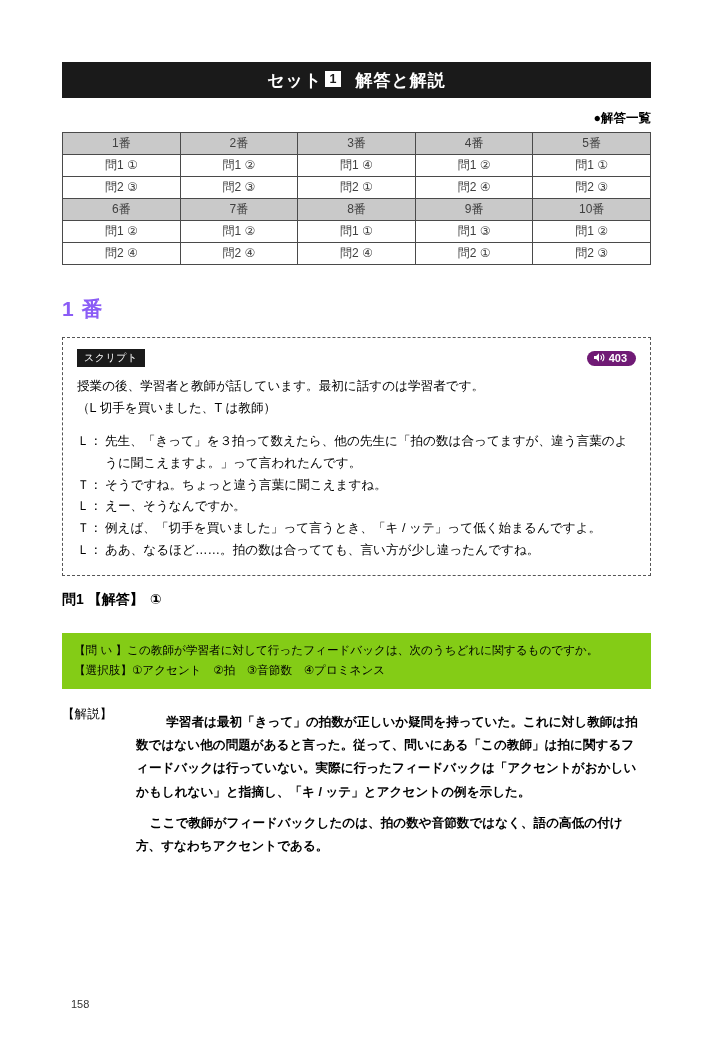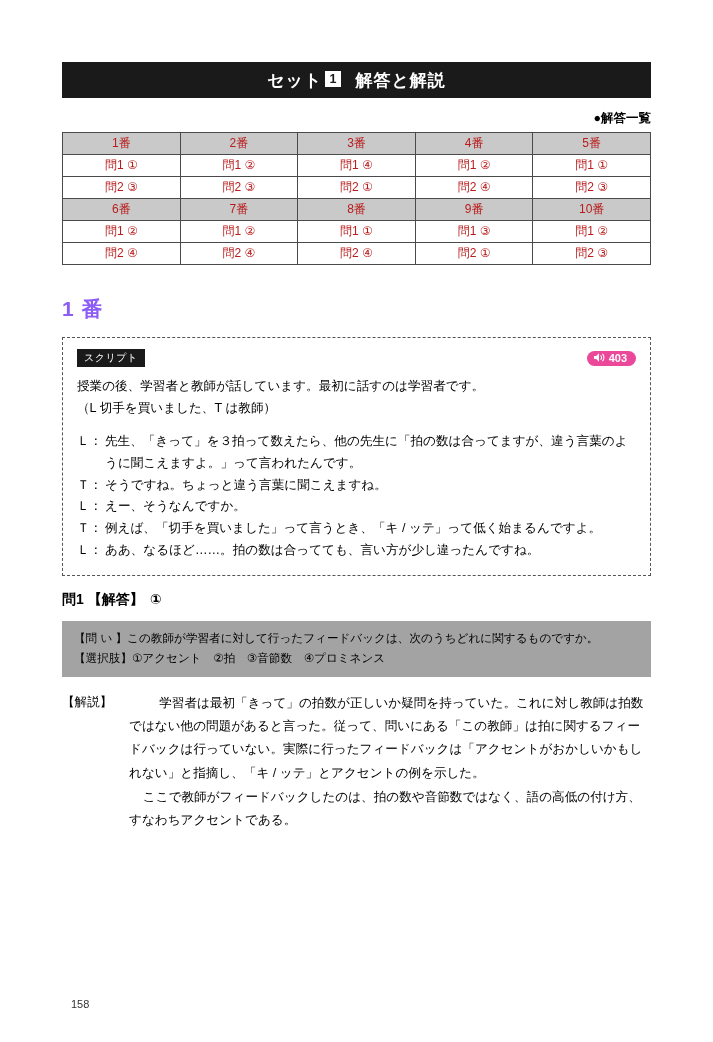--- a/index.html
+++ b/index.html
@@ -68,21 +68,21 @@
     border-collapse: collapse;
     width: 100%;
     table-layout: fixed;
   }
   table.answers td {
     border: 1px solid #4a4a4a;
     text-align: center;
     font-size: 12px;
     height: 21px;
     padding: 0;
-    color: #b91c1c;
+    color: #404040;
   }
   table.answers td.head {
     background: #c9c9c9;
     font-weight: normal;
   }
 
   
   h1.qnum {
     font-size: 21px;
     font-weight: bold;
@@ -105,21 +105,21 @@
   }
   .script-tag {
     background: #1a1a1a;
     color: #fff;
     font-size: 10px;
     font-weight: normal;
     padding: 2px 7px;
     letter-spacing: 0.5px;
   }
   .audio-badge {
-    background: #ec4899;
+    background: #701a75;
     color: #fff;
     font-size: 11px;
     font-weight: bold;
     border-radius: 9px;
     padding: 1px 9px 2px 6px;
     display: inline-flex;
     align-items: center;
     gap: 3px;
   }
   .audio-badge svg { display: block; }
@@ -150,22 +150,22 @@
   .qhead {
     margin-top: 15px;
     font-size: 14px;
     font-weight: bold;
     color: #000;
   }
   .qhead .ans { margin-left: 6px; }
 
   
   .qbox {
-    margin-top: 12px;
-    background: #a3a3a3;
+    margin-top: 24px;
+    background: #84cc16;
     padding: 8px 12px 9px 12px;
     font-size: 11.6px;
     line-height: 1.62;
     color: #000;
   }
   .qbox .row { display: flex; }
   .qbox .lbl { flex: 0 0 auto; white-space: nowrap; }
   .qbox .val { flex: 1 1 auto; }
   .qbox .choices { margin-top: 1px; }
 
@@ -178,21 +178,21 @@
     color: #000;
   }
   .expl .lbl {
     flex: 0 0 auto;
     width: 66px;
     font-weight: normal;
   }
   .expl .body {
     flex: 1 1 auto;
   }
-  .expl .body p { margin: 1px; }
+  .expl .body p { margin: 8px; font-weight: bold; }
   .expl .body p.indent { text-indent: 1.1em; }
   .expl .body p.first { text-indent: 2.4em; }
 
   
   .footer {
     position: absolute;
     left: 71px;
     bottom: 32px;
     font-size: 11px;
     color: #333;

